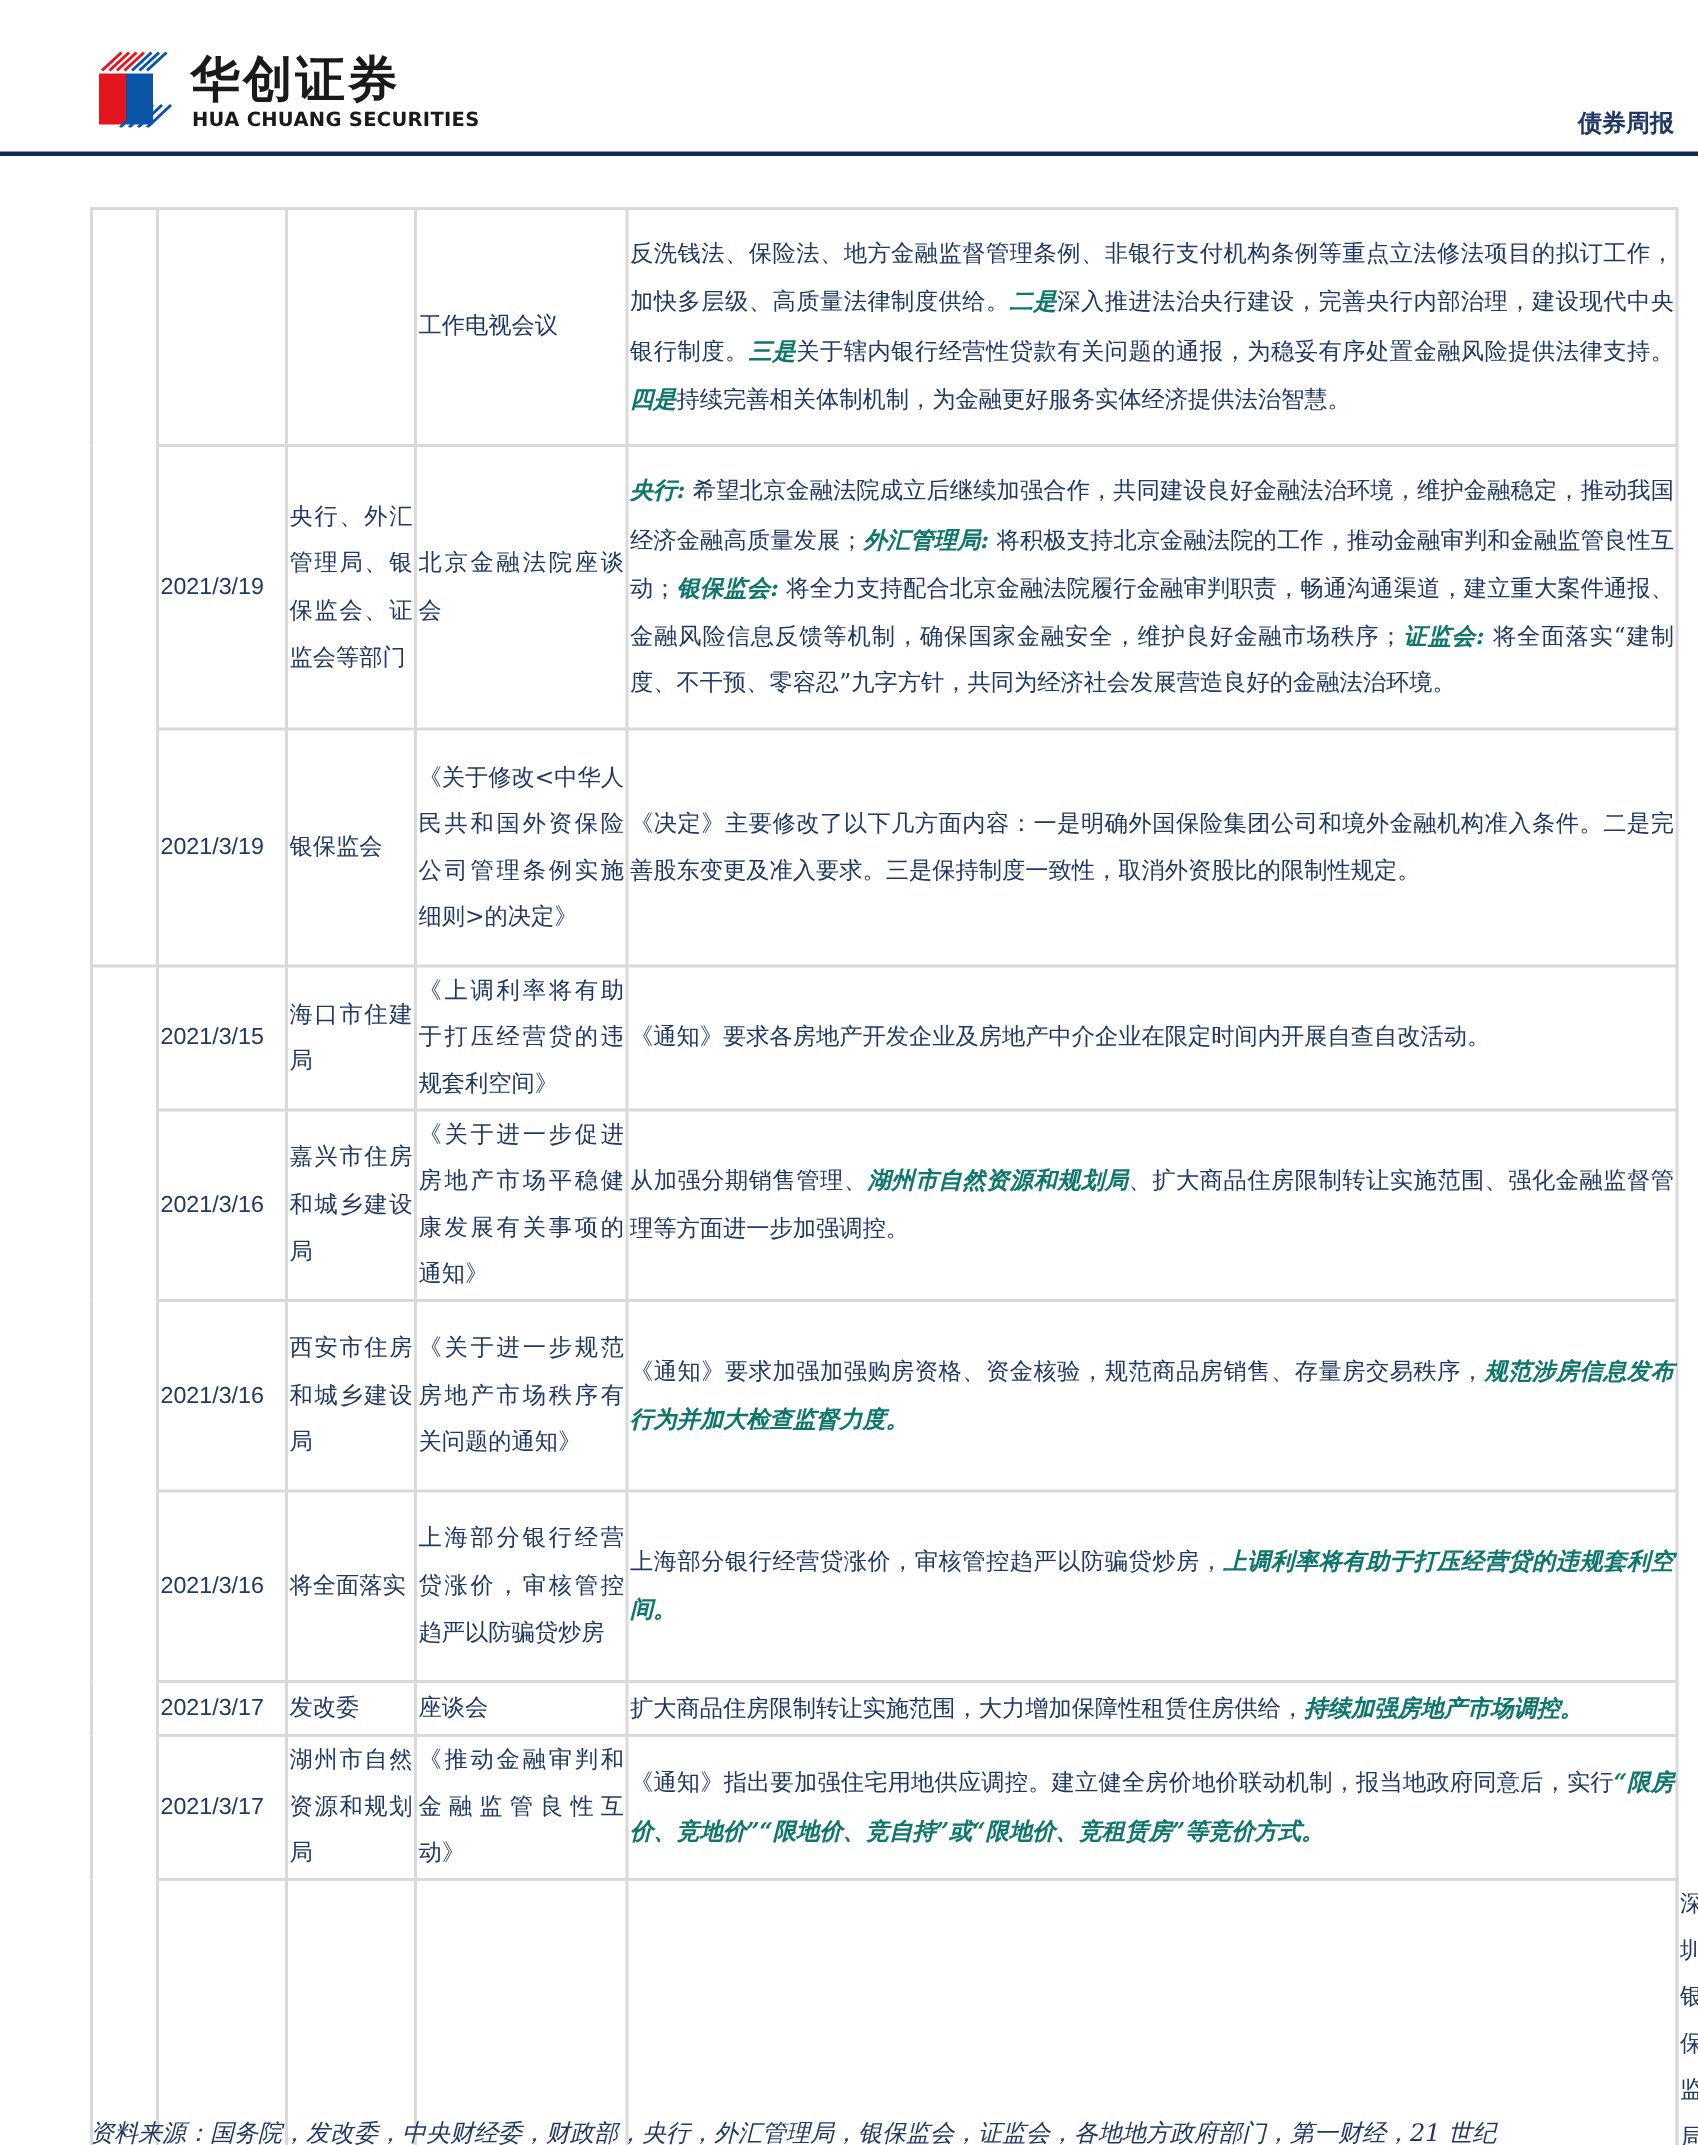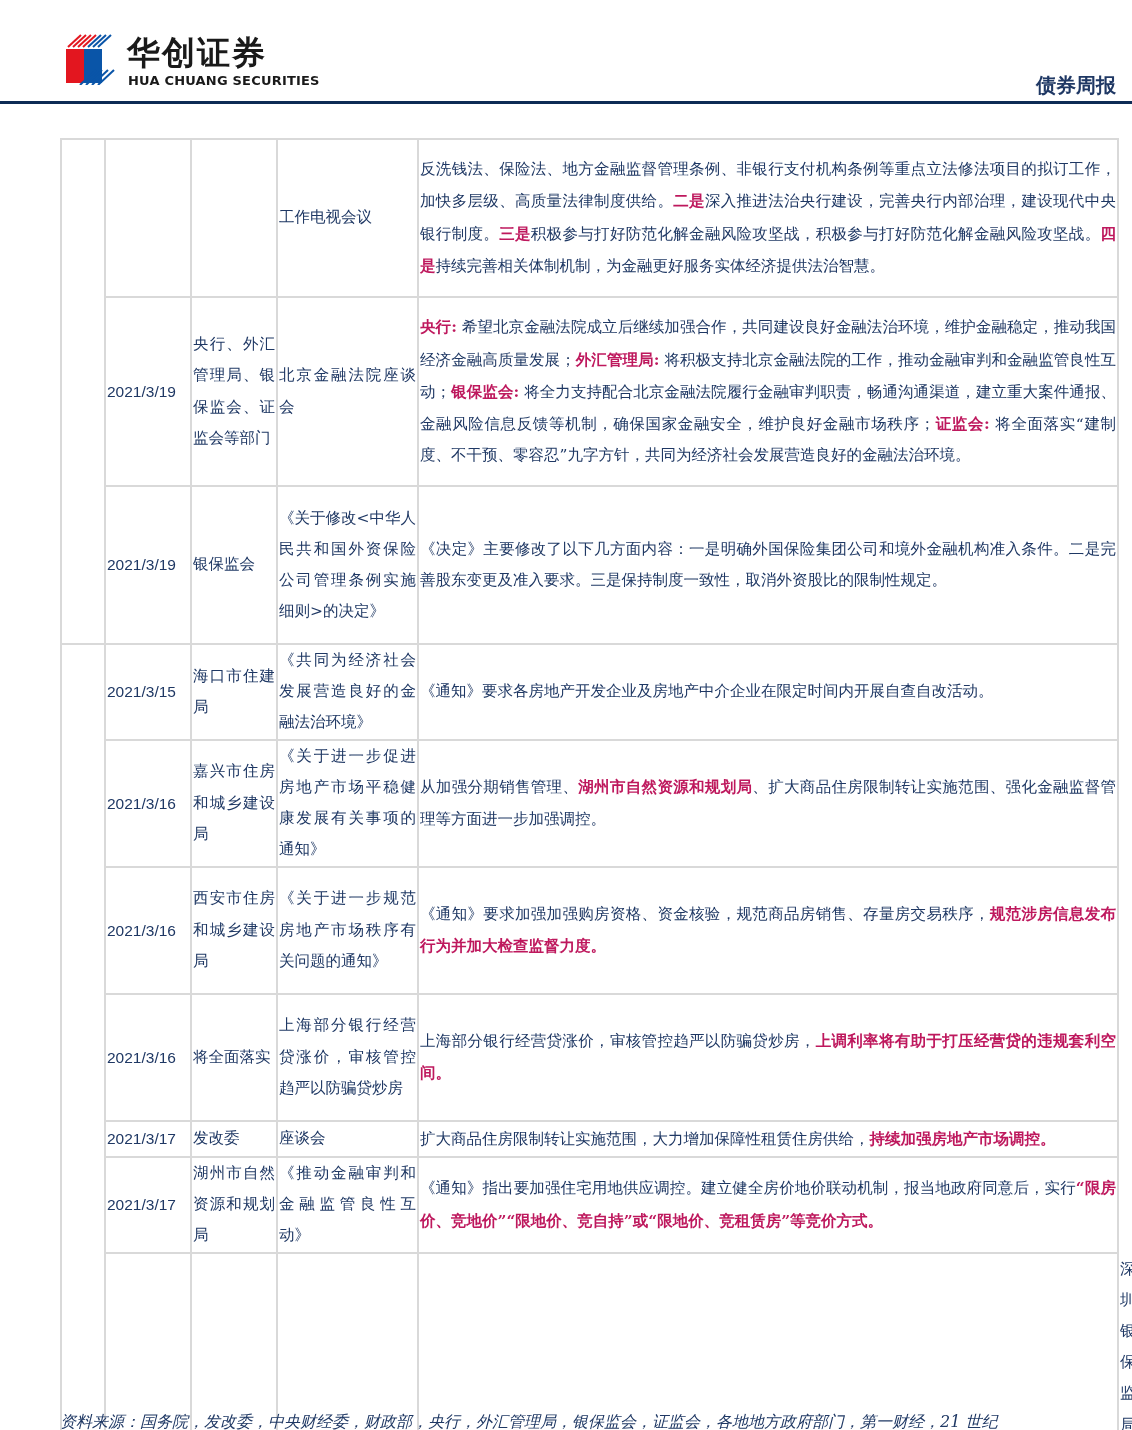--- a/index.html
+++ b/index.html
@@ -1,36 +1,36 @@
 <!DOCTYPE html>
 <html><head>
   <meta charset="utf-8">
   <style>
     html, body { margin: 0; padding: 0; background: #ffffff; }
     body { width: 1132px; height: 1430px; position: relative; overflow: hidden; font-family: "DejaVu Serif", "Liberation Serif", serif; color: #1f3864; }
     .header { position: absolute; left: 0; top: 0; width: 1132px; height: 104px; }
     .logo { position: absolute; left: 66px; top: 33px; width: 52px; height: 52px; }
     .brand-cn { position: absolute; left: 127px; top: 34px; font-family: "DejaVu Sans", sans-serif; font-weight: bold; font-size: 33px; color: #1a1a1a; letter-spacing: 2px; line-height: 38px; }
     .brand-en { position: absolute; left: 128px; top: 73px; font-family: "DejaVu Sans", sans-serif; font-weight: bold; font-size: 13px; color: #1a1a1a; letter-spacing: 0.2px; }
-    .report-type { position: absolute; right: 16px; top: 72px; font-family: "DejaVu Serif", serif; font-weight: bold; font-size: 20px; color: #1f3864; }
+    .report-type { position: absolute; right: 16px; top: 72px; font-family: "DejaVu Serif", serif; font-weight: bold; font-size: 16px; color: #1f3864; }
     .header-rule { position: absolute; left: 0; top: 101px; width: 1132px; height: 3px; background: #0d2b55; }
 
     table.policy { position: absolute; left: 60px; top: 138px; border-collapse: collapse; table-layout: fixed; width: 1057px; }
     table.policy td { border: 2px solid #d9d9d9; vertical-align: middle; font-size: 15.5px; line-height: 31.2px; padding: 0 1px 0 1px; color: #1f3864; word-break: break-all; }
     col.c-cat { width: 44px; }
     col.c-date { width: 86px; }
     col.c-dept { width: 86px; }
     col.c-title { width: 141px; }
     col.c-content { width: 700px; }
     td.date { font-family: "Liberation Sans", sans-serif; font-size: 15.5px; color: #1f3864; white-space: nowrap; padding-left: 2px; }
     td.cat { font-weight: bold; text-align: left; }
     td.justify, td.content { text-align: justify; }
     td.content { padding-left: 1px; padding-right: 2px; }
     td.top { vertical-align: top; padding-top: 1px; border-radius: 20px; }
-    b { font-weight: bold; color: #be185d; }
+    b { font-weight: bold; color: #0f766e; font-style: italic; }
 
     .source { position: absolute; left: 60px; top: 1412px; width: 1066px; font-family: "DejaVu Serif", serif; font-style: italic; font-size: 16px; color: #1f3864; white-space: nowrap; overflow: hidden; }
   </style>
 </head>
 <body>
 
 <div class="header">
   <svg class="logo" viewBox="0 0 52 52">
     <polygon points="0,16 18,16 18,50 0,50" fill="#e3161f"></polygon>
     <polygon points="18,16 36,16 36,50 18,50" fill="#0a55a8"></polygon>
@@ -67,42 +67,42 @@
       <col class="c-title">
       <col class="c-content">
   </colgroup>
   <tbody>
 
     <tr style="height:158px">
       <td rowspan="3"></td>
       <td class="date"></td>
       <td class="justify"></td>
       <td class="top justify">工作电视会议</td>
-      <td class="content"><span>反洗钱法、保险法、地方金融监督管理条例、非银行支付机构条例等重点立法修法项目的拟订工作，加快多层级、高质量法律制度供给。</span><b>二是</b><span>深入推进法治央行建设，完善央行内部治理，建设现代中央银行制度。</span><b>三是</b><span>积极参与打好防范化解金融风险攻坚战，积极参与打好防范化解金融风险攻坚战。</span><b>四是</b><span>持续完善相关体制机制，为金融更好服务实体经济提供法治智慧。</span></td>
+      <td class="content"><span>反洗钱法、保险法、地方金融监督管理条例、非银行支付机构条例等重点立法修法项目的拟订工作，加快多层级、高质量法律制度供给。</span><b>二是</b><span>深入推进法治央行建设，完善央行内部治理，建设现代中央银行制度。</span><b>三是</b><span>关于辖内银行经营性贷款有关问题的通报，为稳妥有序处置金融风险提供法律支持。</span><b>四是</b><span>持续完善相关体制机制，为金融更好服务实体经济提供法治智慧。</span></td>
     </tr>
 
     <tr style="height:189px">
       <td class="date">2021/3/19</td>
       <td class="justify">央行、外汇管理局、银保监会、证监会等部门</td>
       <td class="justify">北京金融法院座谈会</td>
       <td class="content"><b>央行:</b><span> 希望北京金融法院成立后继续加强合作，共同建设良好金融法治环境，维护金融稳定，推动我国经济金融高质量发展；</span><b>外汇管理局:</b><span> 将积极支持北京金融法院的工作，推动金融审判和金融监管良性互动；</span><b>银保监会:</b><span> 将全力支持配合北京金融法院履行金融审判职责，畅通沟通渠道，建立重大案件通报、金融风险信息反馈等机制，确保国家金融安全，维护良好金融市场秩序；</span><b>证监会:</b><span> 将全面落实“建制度、不干预、零容忍”九字方针，共同为经济社会发展营造良好的金融法治环境。</span></td>
     </tr>
 
     <tr style="height:158px">
       <td class="date">2021/3/19</td>
       <td class="justify">银保监会</td>
       <td class="justify">《关于修改&lt;中华人民共和国外资保险公司管理条例实施细则&gt;的决定》</td>
       <td class="content"><span>《决定》主要修改了以下几方面内容：一是明确外国保险集团公司和境外金融机构准入条件。二是完善股东变更及准入要求。三是保持制度一致性，取消外资股比的限制性规定。</span></td>
     </tr>
 
     <tr style="height:95px">
       <td rowspan="7" class="cat" style="padding-top:40px">房地产政策</td>
       <td class="date">2021/3/15</td>
       <td class="justify">海口市住建局</td>
-      <td class="justify">《共同为经济社会发展营造良好的金融法治环境》</td>
+      <td class="justify">《上调利率将有助于打压经营贷的违规套利空间》</td>
       <td class="content"><span>《通知》要求各房地产开发企业及房地产中介企业在限定时间内开展自查自改活动。</span></td>
     </tr>
 
     <tr style="height:127px">
       <td class="date">2021/3/16</td>
       <td class="justify">嘉兴市住房和城乡建设局</td>
       <td class="justify">《关于进一步促进房地产市场平稳健康发展有关事项的通知》</td>
       <td class="content"><span>从加强分期销售管理、</span><b>湖州市自然资源和规划局</b><span>、扩大商品住房限制转让实施范围、强化金融监督管理等方面进一步加强调控。</span></td>
     </tr>
 

